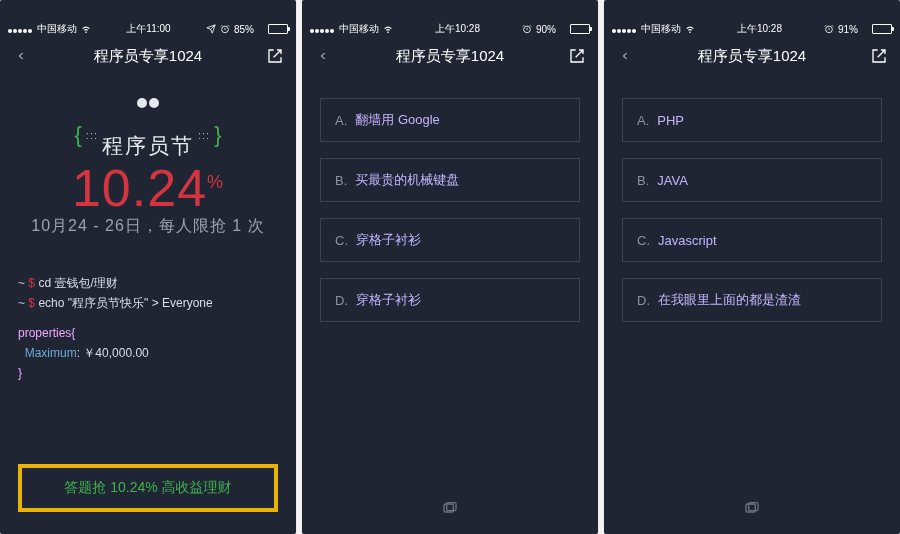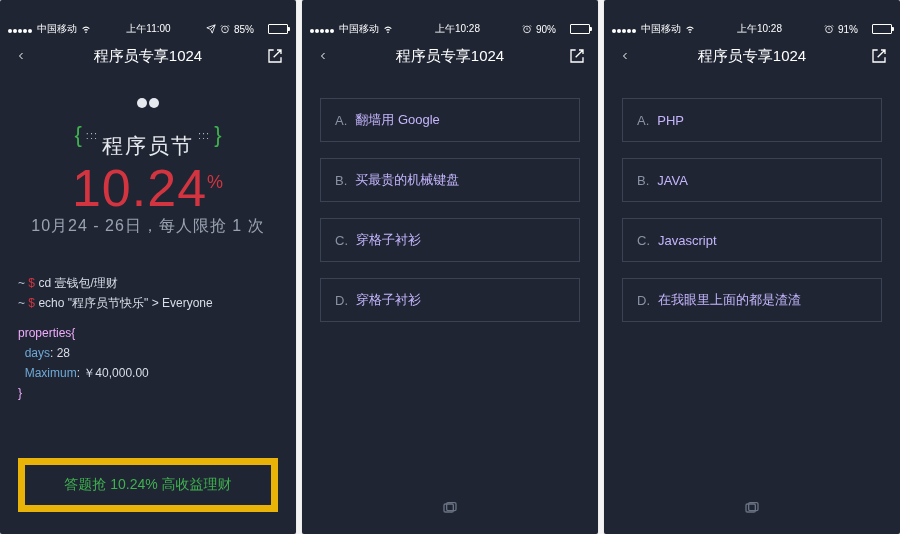--- a/index.html
+++ b/index.html
@@ -29,21 +29,21 @@
   .fest-dots{color:#aeb6c4;font-size:11px;line-height:6px;letter-spacing:1px;}
   .big{color:#d23440;font-size:52px;font-weight:400;line-height:1;margin-top:2px;letter-spacing:1px;}
   .big sup{font-size:18px;vertical-align:super;}
   .sub{color:#9aa2b1;font-size:16px;margin-top:2px;letter-spacing:1px;}
   .term{margin-top:36px;font-size:12px;line-height:20px;font-family:Liberation Sans, sans-serif;}
   .tilde{color:#b5bece;}
   .dollar{color:#d23440;}
   .cmd{color:#d9dee8;}
   .kw{color:#f0abfc;}
   .val{color:#6fa9d6;}
-  .cta{position:absolute;left:18px;right:18px;bottom:22px;height:40px;border:7px solid #eab308;color:#3fb24f;display:flex;align-items:center;justify-content:center;font-size:14px;}
+  .cta{position:absolute;left:18px;right:18px;bottom:22px;height:40px;border:4px solid #eab308;color:#3fb24f;display:flex;align-items:center;justify-content:center;font-size:14px;}
 
   
   .question{color:#e6e9ee;font-size:14px;line-height:22px;margin-top:30px;}
   .options{margin-top:24px;display:flex;flex-direction:column;gap:16px;}
   .opt{border:1px solid #3a4254;height:42px;display:flex;align-items:center;padding:0 14px;font-size:13px;}
   .opt .lab{color:#8a92a3;margin-right:8px;}
   .opt .txt{color:#c4b5fd;}
   .foot-ico{position:absolute;left:0;right:0;bottom:18px;display:flex;justify-content:center;color:#6a7383;}
 </style>
 </head>
@@ -114,21 +114,20 @@
         <div>
           <span class="tilde">~</span>
           <span class="dollar">$</span>
           <span class="cmd">echo</span>
           <span class="cmd">"程序员节快乐"</span>
           <span class="cmd">&gt;</span>
           <span class="cmd">Everyone</span>
         </div>
         <div style="height:10px"></div>
         <div class="kw">properties{</div>
-        <div>&nbsp;&nbsp;<span class="val">days</span><span class="cmd">: 28</span></div>
         <div>&nbsp;&nbsp;<span class="val">Maximum</span><span class="cmd">: ￥40,000.00</span></div>
         <div class="kw">}</div>
       </div>
       <div class="cta">答题抢 10.24% 高收益理财</div>
     </div>
   </div>
 
   <div class="phone">
     <div class="status">
       <div class="left">

